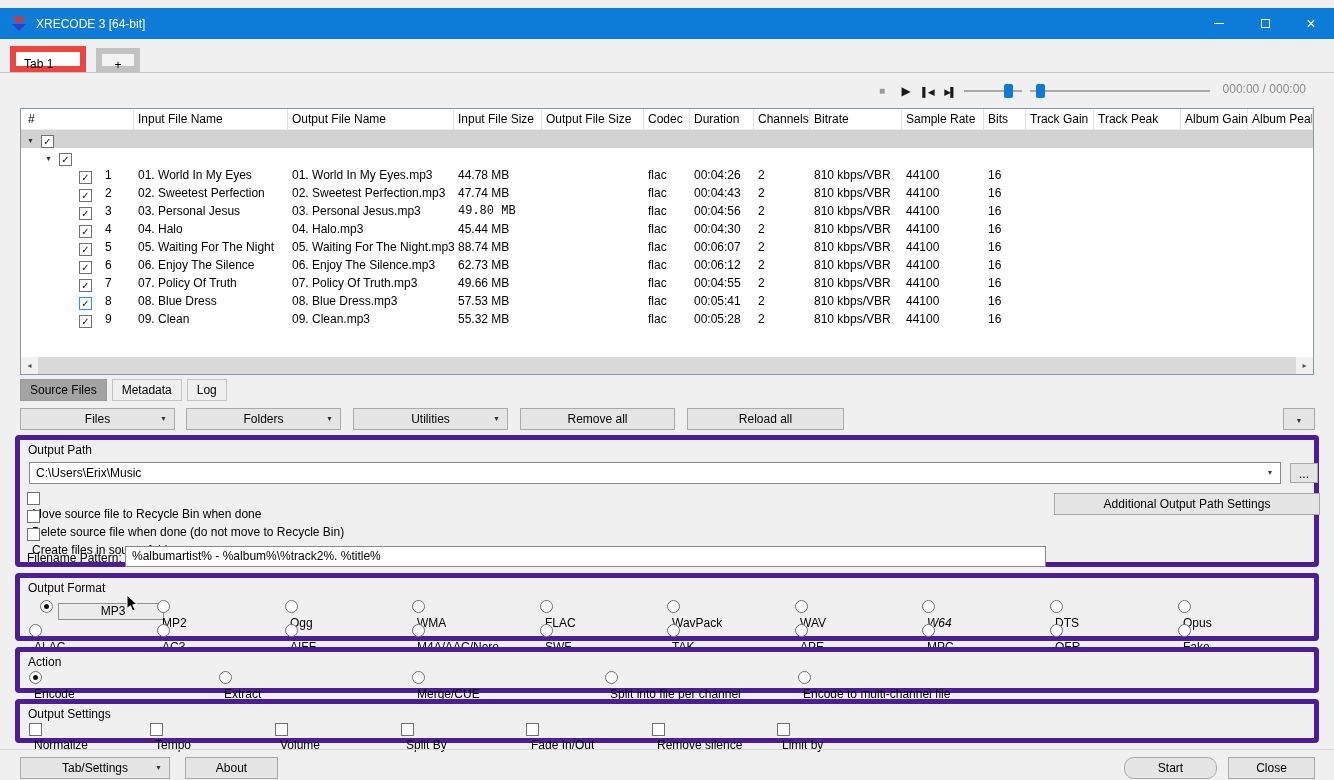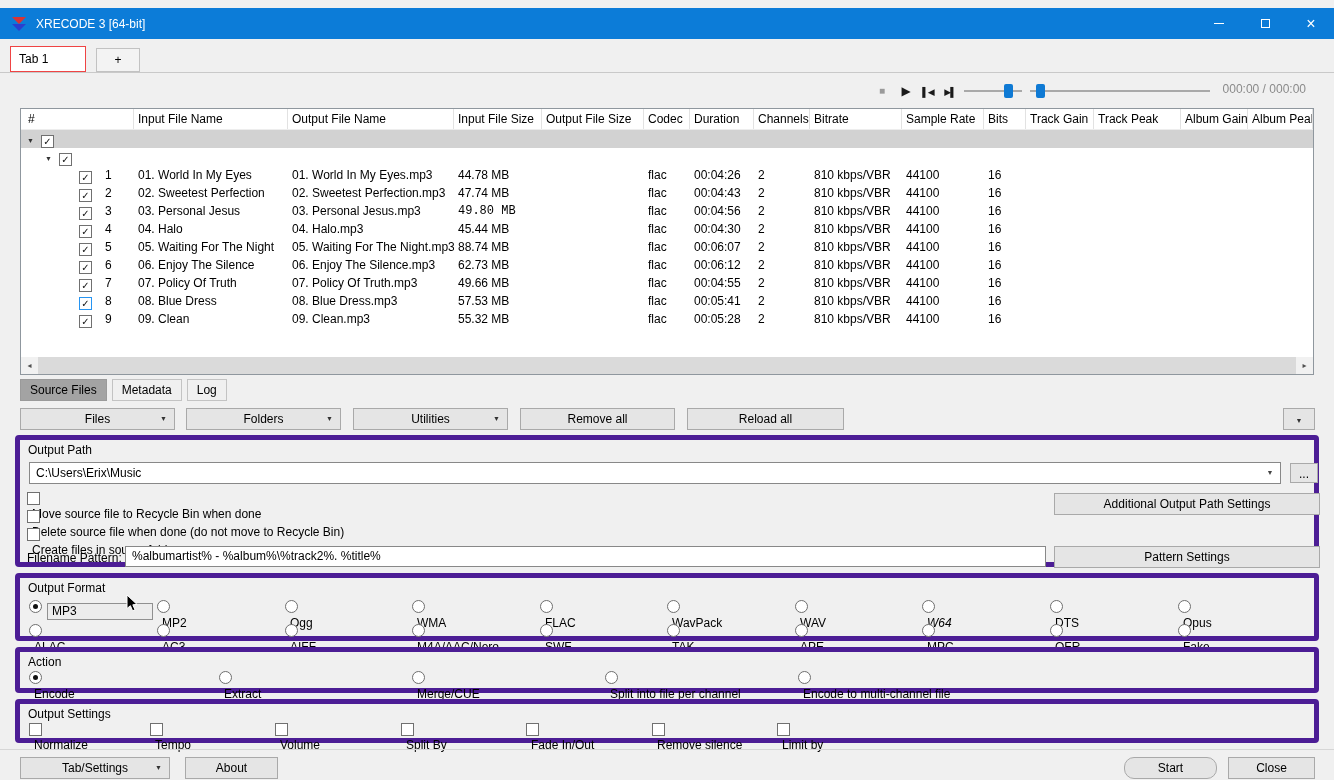--- a/index.html
+++ b/index.html
@@ -13,21 +13,21 @@
   .logo{margin:0 8px 0 10px;width:18px;height:16px;flex:none;}
   .title{font-size:12px;}
   .winbtns{margin-left:auto;display:flex;height:31px;}
   .wbtn{width:46px;height:31px;display:flex;align-items:center;justify-content:center;color:#fff;cursor:default;}
   .min-glyph{width:10px;height:1px;background:#fff;display:inline-block;}
   .max-glyph{width:9px;height:9px;border:1px solid #fff;display:inline-block;}
   .close-glyph{font-size:16px;line-height:16px;}
 
   
   .tabstrip{position:absolute;left:0;top:31px;width:1334px;height:34px;border-bottom:1px solid #c9c9c9;}
-  .tab{position:absolute;background:#fff;border:1px solid #ef4444;white-space:nowrap;}
+  .tab{position:absolute;background:#fff;border:6px solid #ef4444;white-space:nowrap;}
   .tab.t1{left:10px;top:7px;width:76px;height:26px;line-height:24px;padding-left:8px;}
   .tab.add{left:96px;top:9px;width:44px;height:24px;line-height:22px;text-align:center;background:#f3f3f3;border-color:#c2c2c2;}
 
   
   .player{position:absolute;left:0;top:66px;width:1334px;height:32px;}
   .pbtn{position:absolute;top:8px;width:20px;height:18px;text-align:center;line-height:18px;color:#1a1a1a;}
   .pbtn.stop{left:872px;color:#9a9a9a;font-size:10px;}
   .pbtn.play{left:896px;font-size:12px;}
   .pbtn.prev{left:918px;}
   .pbtn.next{left:940px;}
@@ -378,27 +378,26 @@
     </div>
     <div class="btn btn-browse">...</div>
     <div id="path-checks">
         <div class="chk-item" style="left: 7px; top: 50px;"><div class="cb"></div><div class="rlabel">Move source file to Recycle Bin when done</div></div>
         <div class="chk-item" style="left: 7px; top: 68px;"><div class="cb"></div><div class="rlabel">Delete source file when done (do not move to Recycle Bin)</div></div>
         <div class="chk-item" style="left: 7px; top: 86px;"><div class="cb"></div><div class="rlabel">Create files in source folder</div></div>
       </div>
     <div class="btn btn-addl">Additional Output Path Settings</div>
     <div class="fp-label">Filename Pattern:</div>
     <div class="fp-input">%albumartist% - %album%\%track2%. %title%</div>
-    <div class="btn btn-pattern">Pattern Settings</div>
   </div>
 
   <div class="group g-format">
     <div class="glabel">Output Format</div>
     <div class="fmt-row" id="format-row-1">
-        <div class="radio-item" style="left: 9px;"><div class="radio sel"><div class="dot"></div></div><div class="rlabel hl">MP3</div></div>
+        <div class="radio-item" style="left: 20px; text-align: center;"><div class="radio sel"><div class="dot"></div></div><div class="rlabel hl">MP3</div></div>
         <div class="radio-item" style="left: 137px;"><div class="radio"></div><div class="rlabel">MP2</div></div>
         <div class="radio-item" style="left: 265px;"><div class="radio"></div><div class="rlabel">Ogg</div></div>
         <div class="radio-item" style="left: 392px;"><div class="radio"></div><div class="rlabel">WMA</div></div>
         <div class="radio-item" style="left: 520px;"><div class="radio"></div><div class="rlabel">FLAC</div></div>
         <div class="radio-item" style="left: 647px;"><div class="radio"></div><div class="rlabel">WavPack</div></div>
         <div class="radio-item" style="left: 775px;"><div class="radio"></div><div class="rlabel">WAV</div></div>
         <div class="radio-item" style="left: 902px; font-style: italic;"><div class="radio"></div><div class="rlabel">W64</div></div>
         <div class="radio-item" style="left: 1030px;"><div class="radio"></div><div class="rlabel">DTS</div></div>
         <div class="radio-item" style="left: 1158px;"><div class="radio"></div><div class="rlabel">Opus</div></div>
       </div>

